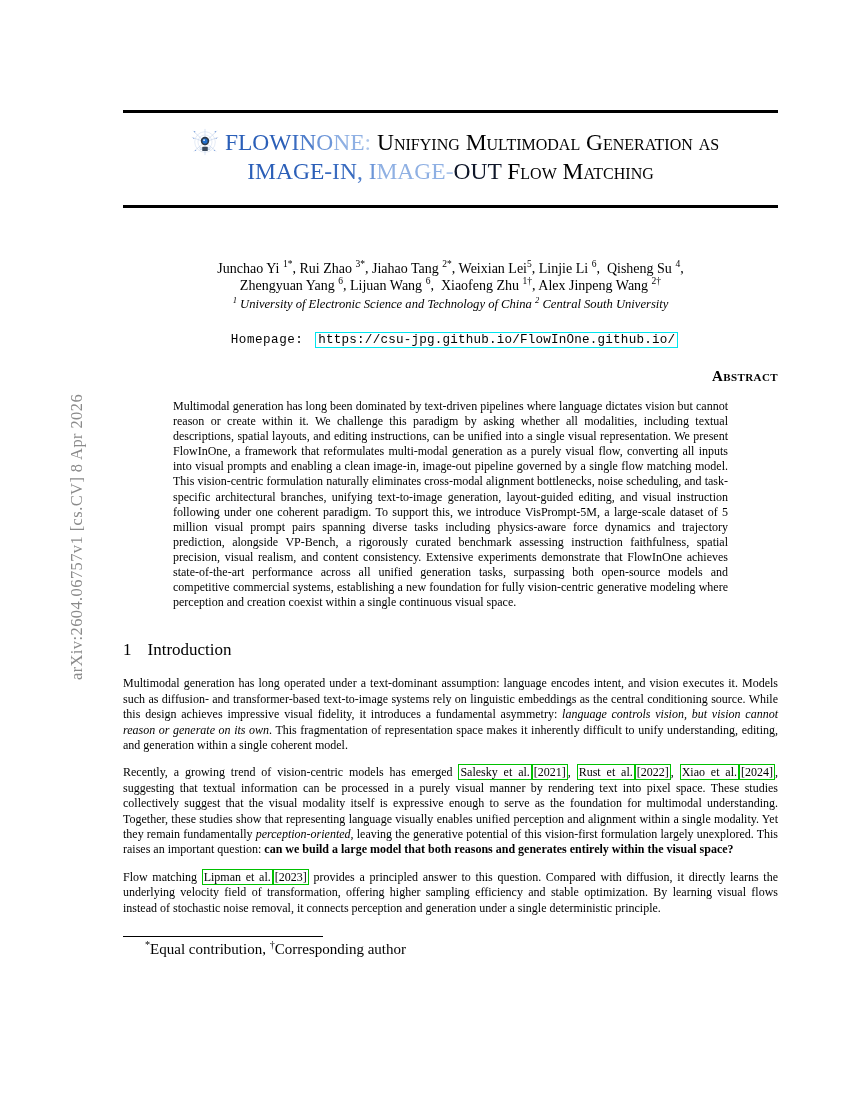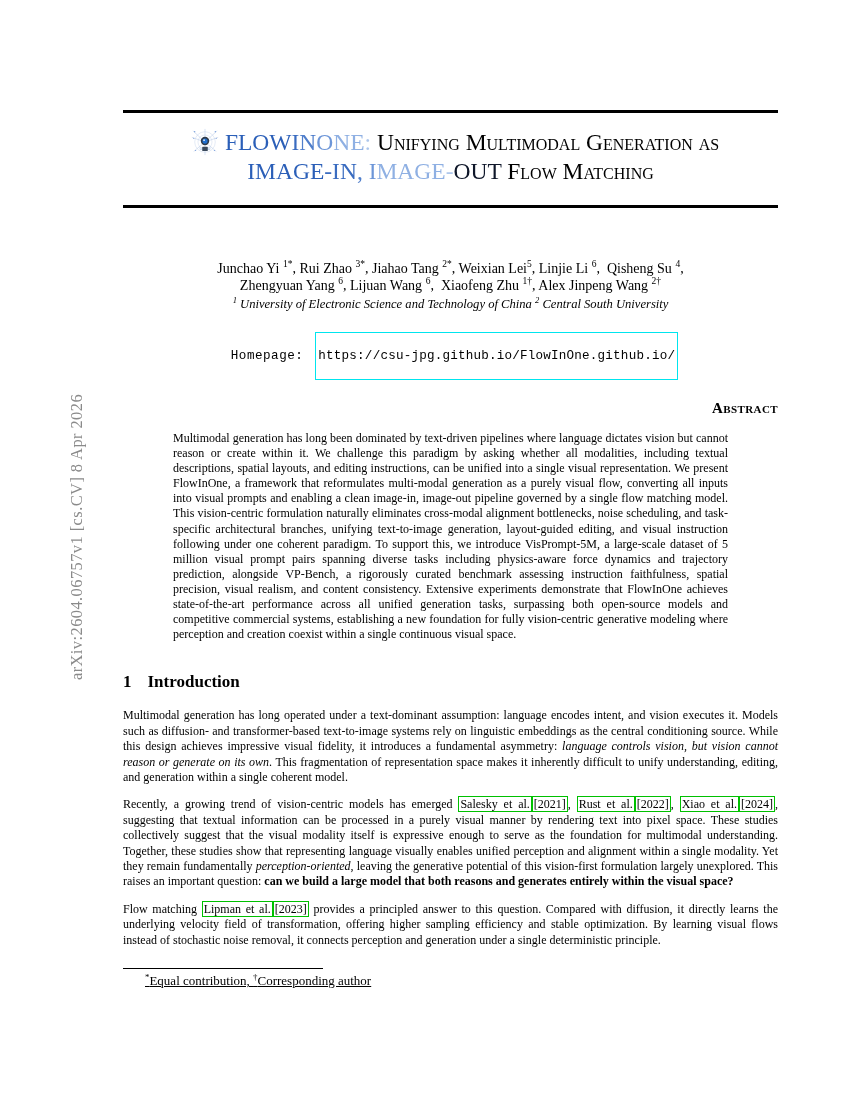--- a/index.html
+++ b/index.html
@@ -103,21 +103,21 @@
   #homepage-row {
     text-align: center;
     margin-top: 20px;
     font-family: "Liberation Mono", monospace;
     font-size: 12.6px;
   }
   #homepage-label { letter-spacing: 0.5px; padding-left: 8px; }
   #homepage-url {
     display: inline-block;
     border: 1px solid #00e5ee;
-    padding: 16px 2px;
+    padding: 0px 2px;
     margin-left: 12px;
     color: #000;
     text-decoration: none;
     letter-spacing: 0.2px;
   }
 
   
   #abstract-heading {
     text-align: right;
     font-variant: small-caps;
@@ -132,21 +132,21 @@
     line-height: 15.1px;
     text-align: justify;
     text-justify: inter-word;
     hyphens: manual;
   }
 
   
   #section-heading {
     margin-top: 30px;
     font-size: 17px;
-    font-weight: bold;
+    font-weight: normal;
   }
   #section-heading .num { margin-right: 16px; }
 
   .body-par {
     margin-top: 12px;
     font-size: 12px;
     line-height: 15.4px;
     text-align: justify;
     text-justify: inter-word;
   }
@@ -167,23 +167,22 @@
   #footnote-block { margin-top: 20px; }
   #footnote-rule {
     width: 200px;
     height: 1px;
     background: #000;
     margin-left: 0;
   }
   #footnote-text {
     margin-top: 5px;
     margin-left: 22px;
-    font-size: 13px;
+    font-size: 15px;
     line-height: 14px;
-    text-decoration: underline;
   }
 </style>
 </head>
 <body>
 
 <div id="arxiv-stamp">arXiv:2604.06757v1  [cs.CV]  8 Apr 2026</div>
 
 <div id="page">
 
   <div id="rule-top" class="rule-thick"></div>

